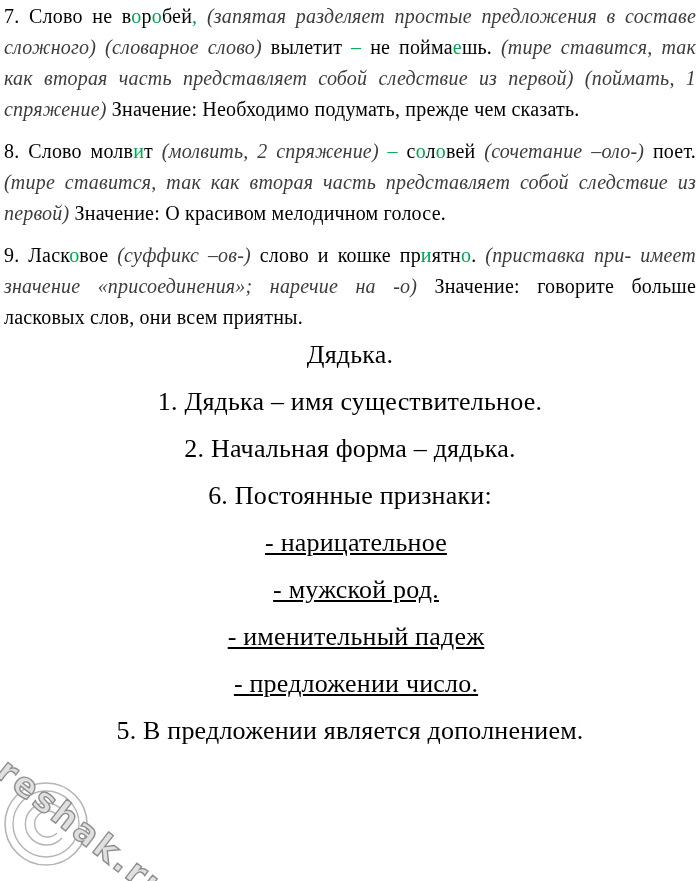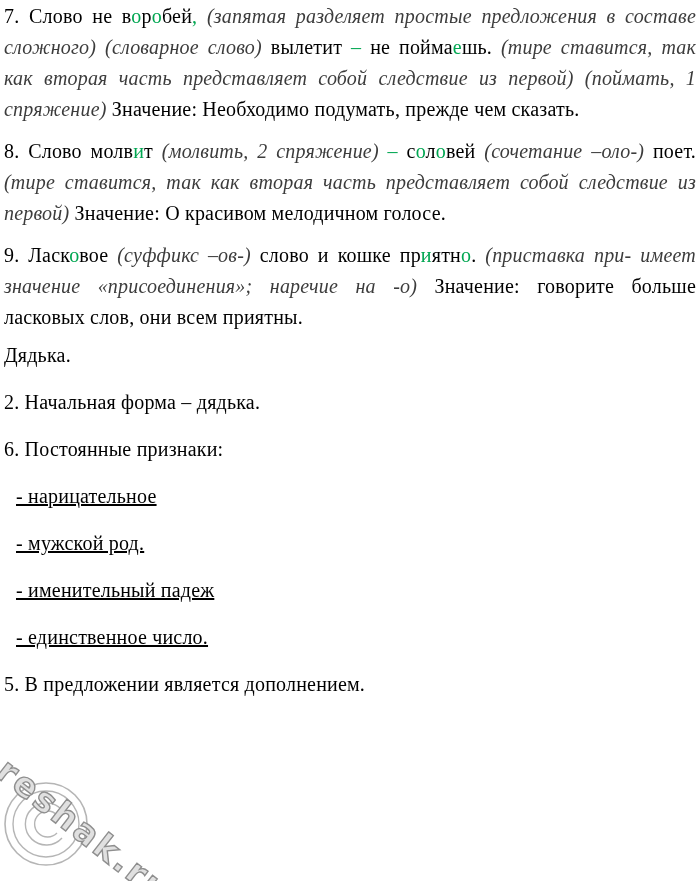--- a/index.html
+++ b/index.html
@@ -27,23 +27,24 @@
     font-size: 20px;
     line-height: 31px;
     text-align: justify;
     letter-spacing: 0.2px;
   }
   .run-n { color: #000000; }
   .run-g { color: #00a651; }
   .run-i { color: #3c3c3c; font-style: italic; }
   .line {
     margin: 0 0 25px 0;
-    font-size: 20px;
+    font-size: 26px;
     line-height: 22px;
     letter-spacing: 0.2px;
+    text-align: center;
   }
   .line.indent { padding-left: 12px; text-decoration: underline; }
   .line:last-child { margin-bottom: 0; }
 
   
   .watermark {
     position: absolute;
     left: 0;
     top: 740px;
     width: 220px;
@@ -75,26 +76,27 @@
 </head>
 <body>
 
 <div class="page">
 
   <p class="para"><span class="run-n">7. Слово не в</span><span class="run-g">о</span><span class="run-n">р</span><span class="run-g">о</span><span class="run-n">бей</span><span class="run-g">,</span><span class="run-n"> </span><span class="run-i">(запятая разделяет простые предложения в составе сложного) (словарное слово)</span><span class="run-n"> вылетит </span><span class="run-g">–</span><span class="run-n"> не пойма</span><span class="run-g">е</span><span class="run-n">шь. </span><span class="run-i">(тире ставится, так как вторая часть представляет собой следствие из первой) (поймать, 1 спряжение)</span><span class="run-n"> Значение: Необходимо подумать, прежде чем сказать.</span></p>
   <p class="para"><span class="run-n">8. Слово молв</span><span class="run-g">и</span><span class="run-n">т </span><span class="run-i">(молвить, 2 спряжение)</span><span class="run-n"> </span><span class="run-g">–</span><span class="run-n"> с</span><span class="run-g">о</span><span class="run-n">л</span><span class="run-g">о</span><span class="run-n">вей </span><span class="run-i">(сочетание –оло-)</span><span class="run-n"> поет. </span><span class="run-i">(тире ставится, так как вторая часть представляет собой следствие из первой)</span><span class="run-n"> Значение: О красивом мелодичном голосе.</span></p>
   <p class="para"><span class="run-n">9. Ласк</span><span class="run-g">о</span><span class="run-n">вое </span><span class="run-i">(суффикс –ов-)</span><span class="run-n"> слово и кошке пр</span><span class="run-g">и</span><span class="run-n">ятн</span><span class="run-g">о</span><span class="run-n">. </span><span class="run-i">(приставка при- имеет значение «присоединения»; наречие на -о)</span><span class="run-n"> Значение: говорите больше ласковых слов, они всем приятны.</span></p>
 
   <p class="line">Дядька.</p>
+  <p class="line">1. Дядька – имя существительное.</p>
   <p class="line">2. Начальная форма – дядька.</p>
   <p class="line">6. Постоянные признаки:</p>
   <p class="line indent">- нарицательное</p>
   <p class="line indent">- мужской род.</p>
   <p class="line indent">- именительный падеж</p>
-  <p class="line indent">- единственное число.</p>
+  <p class="line indent">- предложении число.</p>
   <p class="line">5. В предложении является дополнением.</p>
 
   <div class="watermark">
     <svg class="wm-rings" width="88" height="88" viewBox="0 0 88 88">
       <circle cx="44" cy="44" r="41" fill="none" stroke="#b5b5b5" stroke-width="1.6"></circle>
       <circle cx="44" cy="44" r="33" fill="none" stroke="#b5b5b5" stroke-width="1.4"></circle>
       <path d="M 60 30 A 21 21 0 1 0 60 58" fill="none" stroke="#b5b5b5" stroke-width="1.4"></path>
       <path d="M 55 35 A 13 13 0 1 0 55 53" fill="none" stroke="#b5b5b5" stroke-width="1.4"></path>
     </svg>
     <span class="wm-text">reshak.ru</span>

